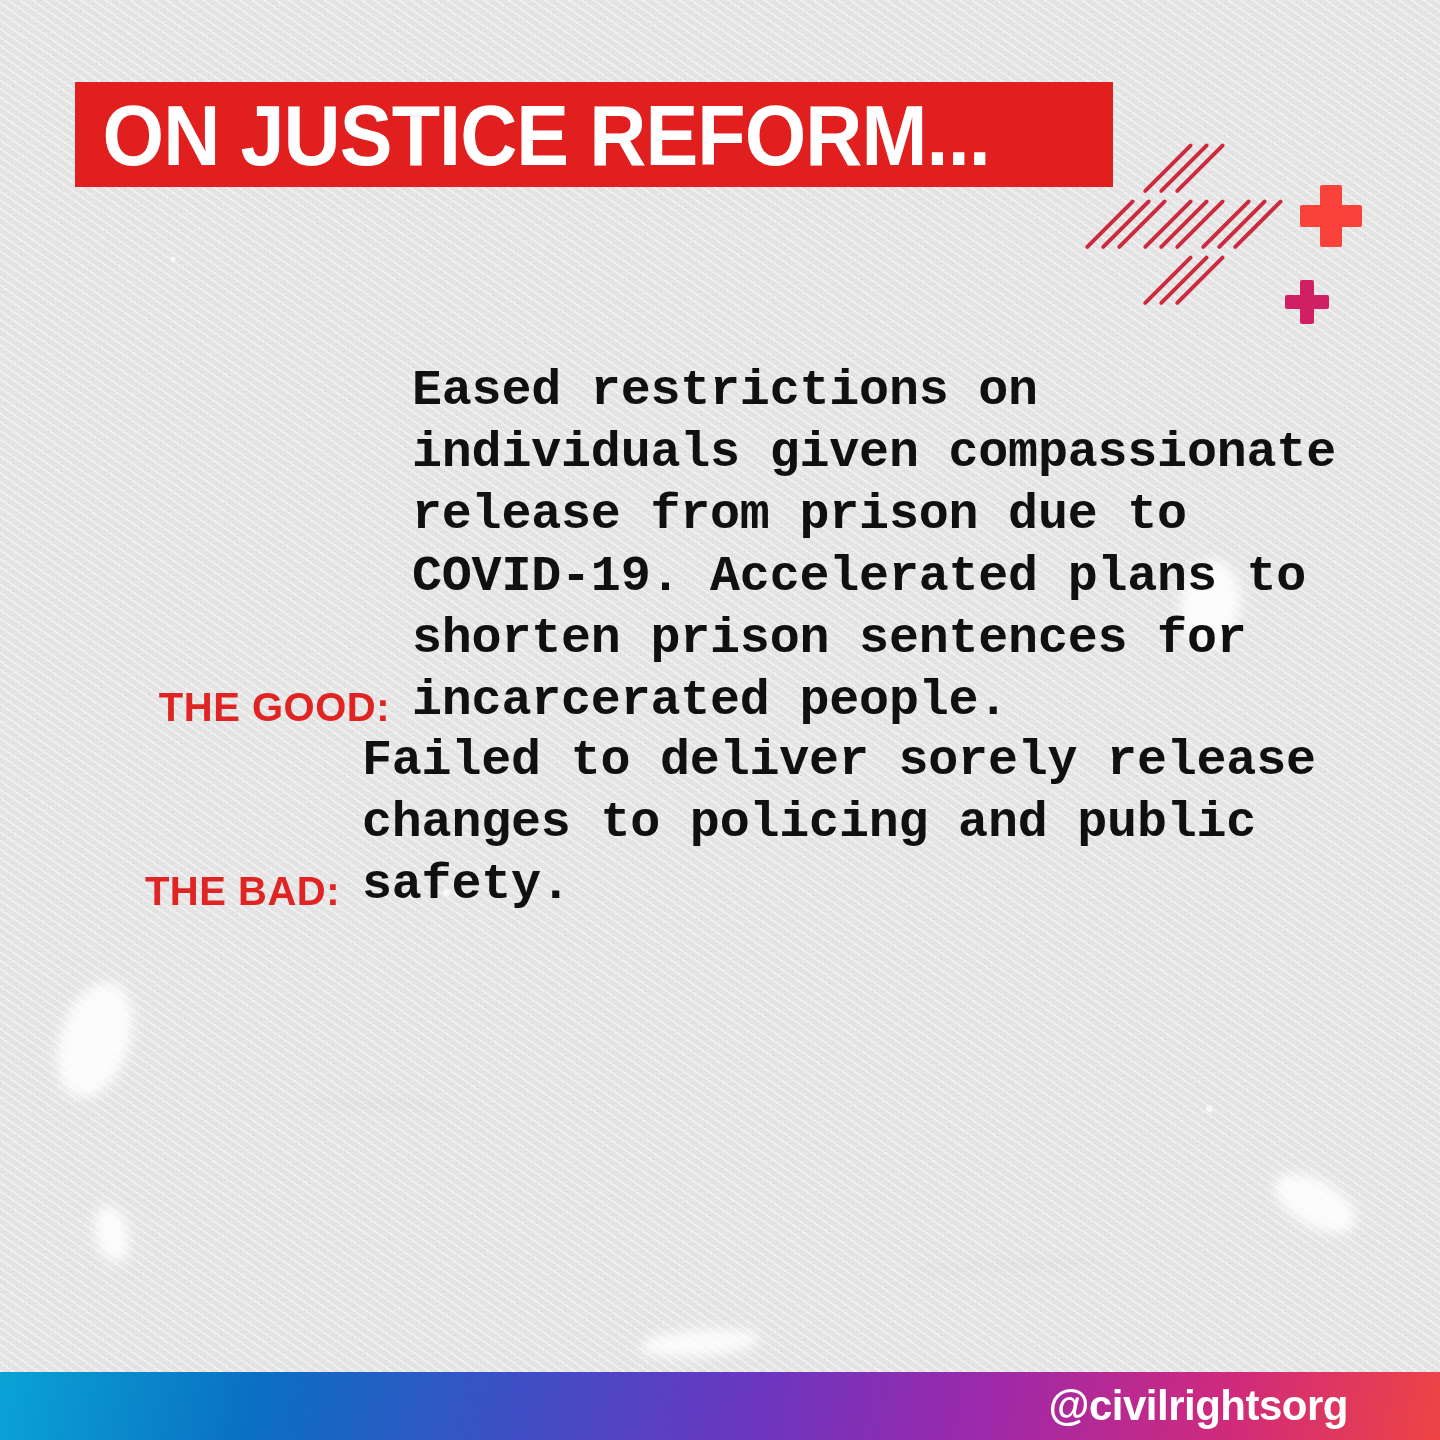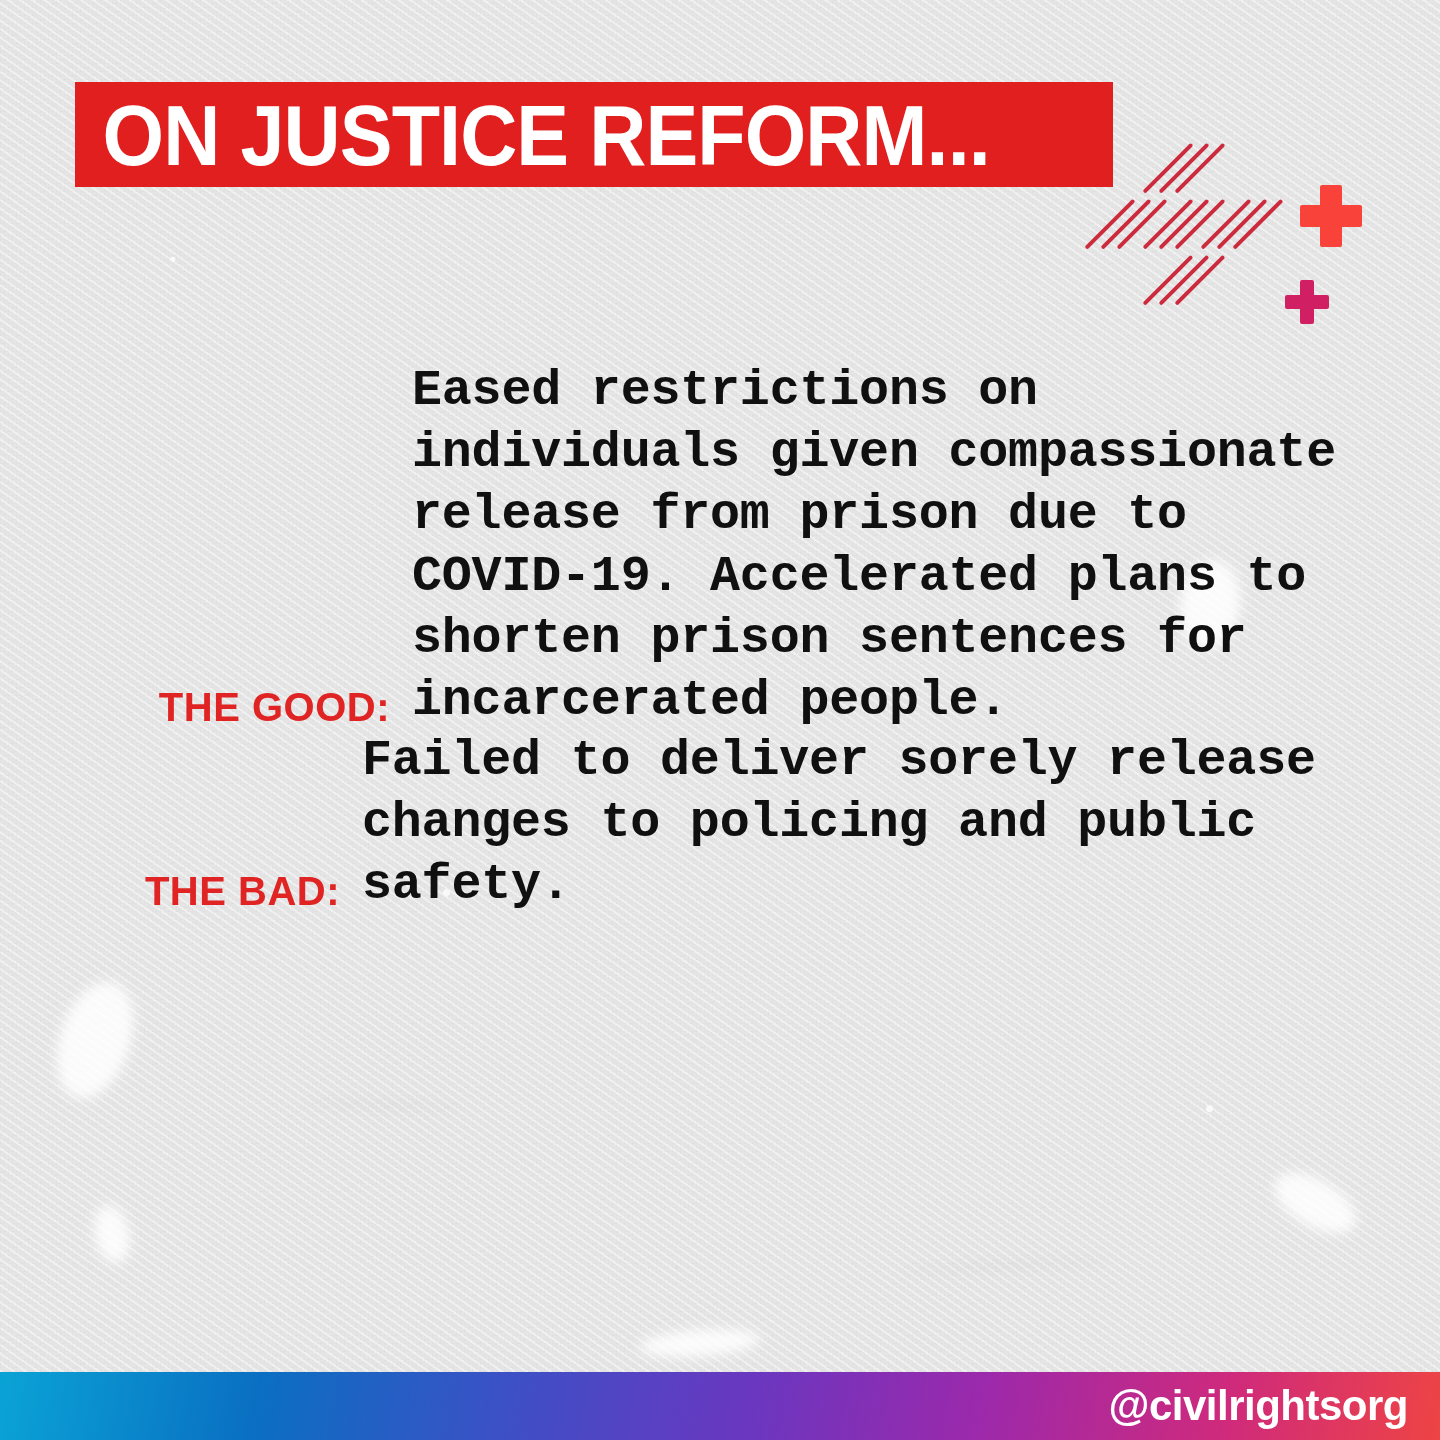--- a/index.html
+++ b/index.html
@@ -176,21 +176,21 @@
     display: flex;
     align-items: center;
     justify-content: flex-end;
   }
   #footer-handle {
     color: #ffffff;
     font-family: "Liberation Sans", sans-serif;
     font-weight: bold;
     font-size: 42px;
     letter-spacing: -0.5px;
-    padding-right: 32px;
+    padding-right: 92px;
     white-space: nowrap;
   }
 </style>
 </head>
 <body>
 
 <div id="card">
 
   <div class="texture"></div>
   <div class="smudge s1"></div>

